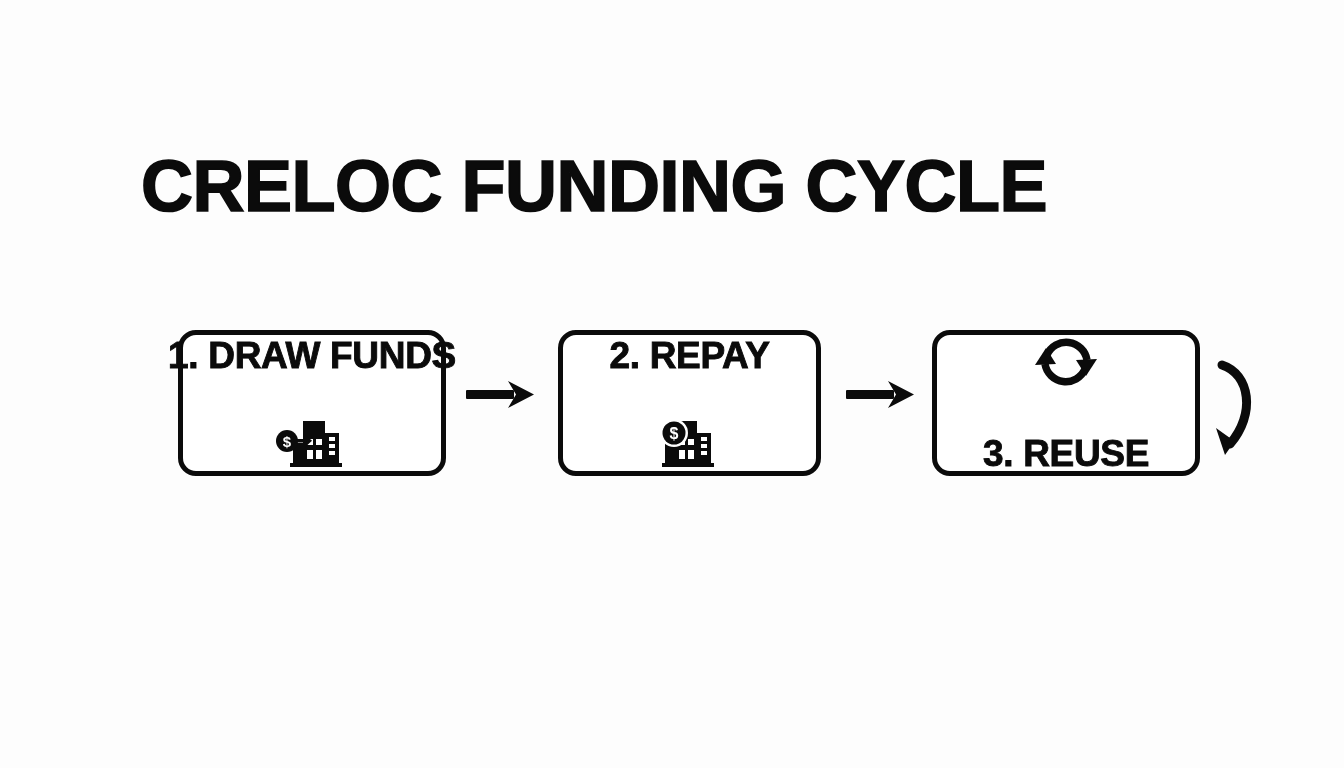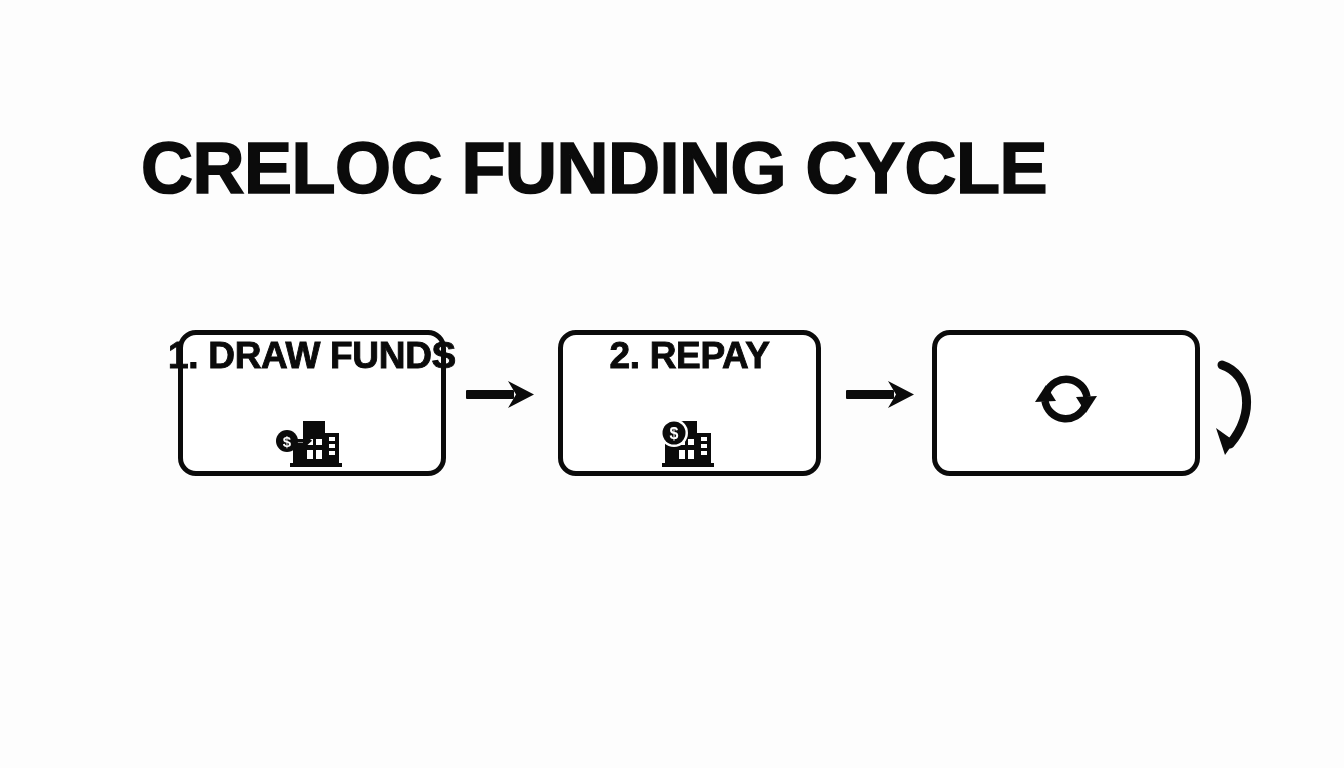--- a/index.html
+++ b/index.html
@@ -20,21 +20,21 @@
     position: relative;
     width: 1344px;
     height: 768px;
     background: #fdfdfd;
   }
 
   
   .title {
     position: absolute;
     left: 0;
-    top: 128px;
+    top: 146px;
     width: 1188px;
     text-align: center;
     font-family: "Liberation Sans", sans-serif;
     font-weight: bold;
     font-size: 72px;
     line-height: 80px;
     letter-spacing: -0.5px;
     color: #0b0b0b;
     -webkit-text-stroke: 1.6px #0b0b0b;
     white-space: nowrap;
@@ -177,20 +177,21 @@
 
   <div class="connector" id="arrow-2">
     <svg width="70" height="34" viewBox="0 0 70 34" fill="#0b0b0b" xmlns="http://www.w3.org/2000/svg">
       <rect x="0" y="12" width="48" height="9" rx="1"></rect>
       <path d="M42 3 L68 16.5 L42 30 L50 16.5 Z"></path>
     </svg>
   </div>
 
   <div class="step-box" id="box-3">
     <div class="step-inner icon-above">
+      <div class="step-label">3. REUSE</div>
       <span class="step-icon">
         <svg width="78" height="58" viewBox="0 0 78 58" xmlns="http://www.w3.org/2000/svg">
 
           <path d="M20 22 A 21 21 0 0 1 60 27" stroke="#0b0b0b" stroke-width="7.5" fill="none" stroke-linecap="butt"></path>
           <path d="M49 27 L70 26 L59 43 Z" fill="#0b0b0b"></path>
 
           <path d="M58 36 A 21 21 0 0 1 18 31" stroke="#0b0b0b" stroke-width="7.5" fill="none" stroke-linecap="butt"></path>
           <path d="M29 31 L8 32 L19 15 Z" fill="#0b0b0b"></path>
         </svg>
       </span>

